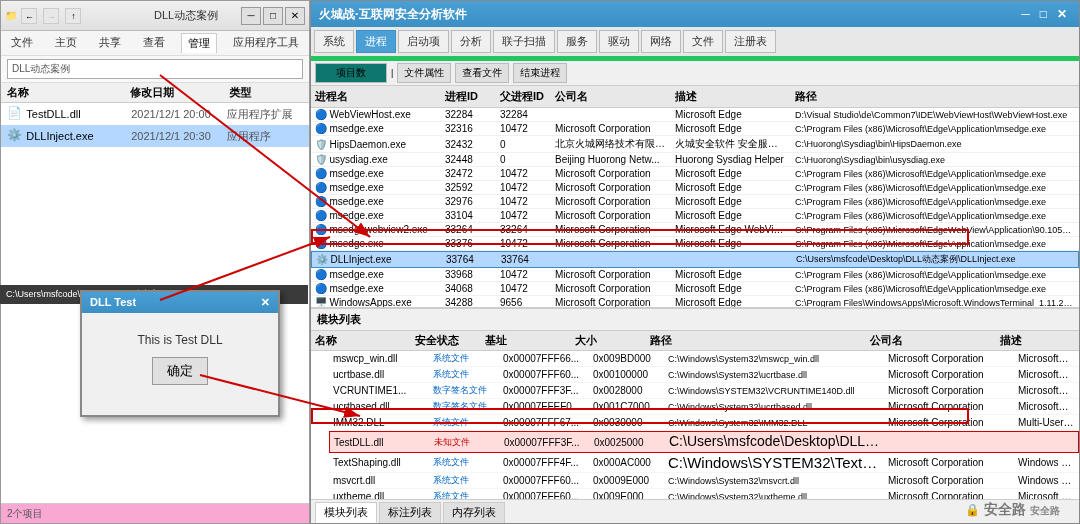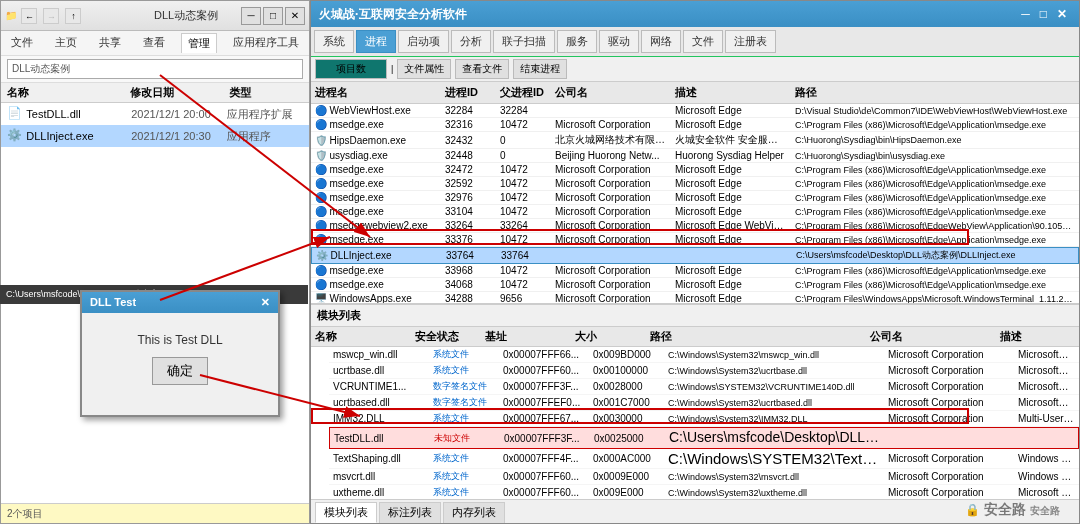--- a/index.html
+++ b/index.html
@@ -133,21 +133,21 @@
       align-items: center;
       padding: 0 8px;
       color: #fff;
       font-size: 12px;
       font-weight: bold;
     }
     .analysis-title span { flex: 1; }
 
     .analysis-toolbar {
       background: #e8e8e8;
-      border-bottom: 1px solid #22c55e;
+      border-bottom: 5px solid #22c55e;
       display: flex;
       padding: 2px;
     }
     .tool-btn {
       padding: 3px 8px;
       background: #f0f0f0;
       border: 1px solid #bbb;
       margin: 1px;
       cursor: pointer;
       font-size: 11px;
@@ -270,21 +270,21 @@
       right: 20px;
       font-size: 14px;
       font-weight: bold;
       color: rgba(0,0,0,0.5);
       pointer-events: none;
     }
 
     
     .status-bar {
       height: 20px;
-      background: #fef9c3;
+      background: #f9a8d4;
       border-top: 1px solid #ccc;
       display: flex;
       align-items: center;
       padding: 0 6px;
       font-size: 10px;
       color: #555;
       gap: 10px;
     }
 
     

